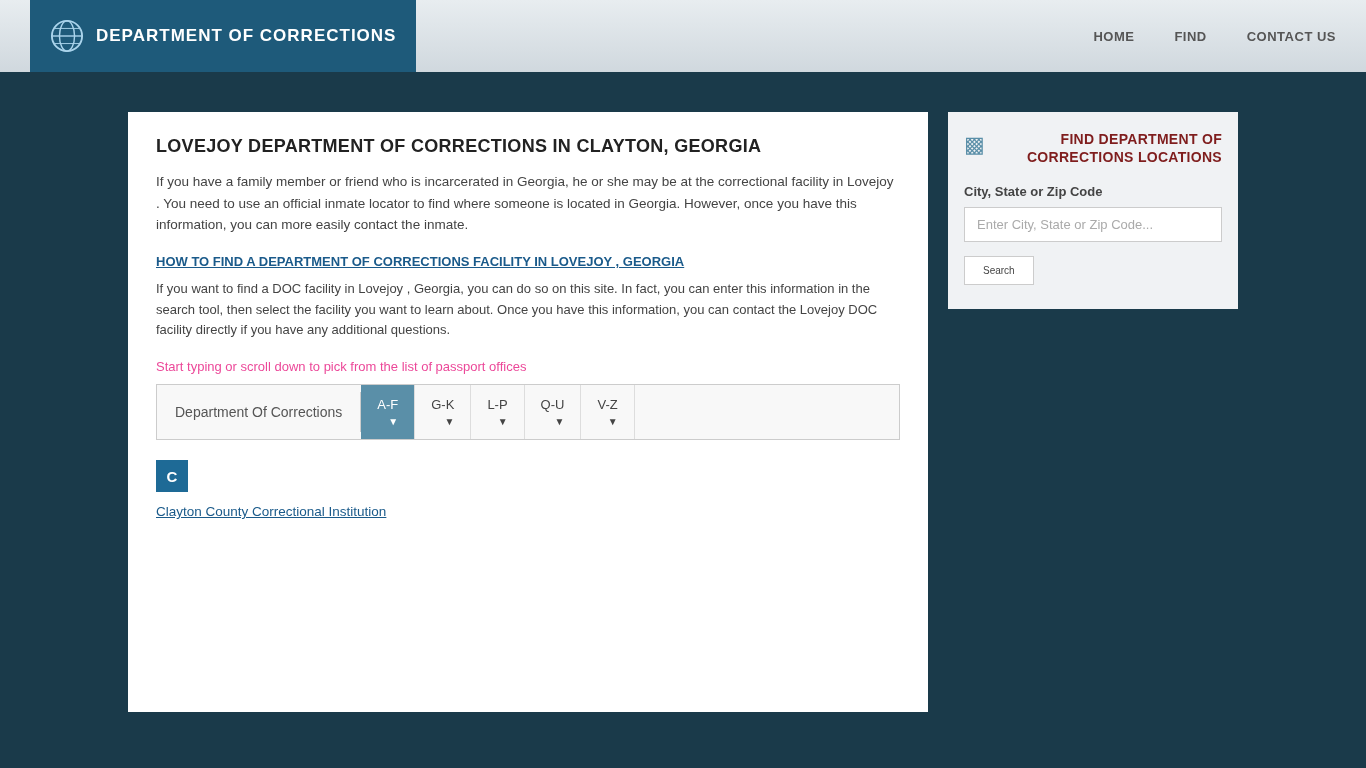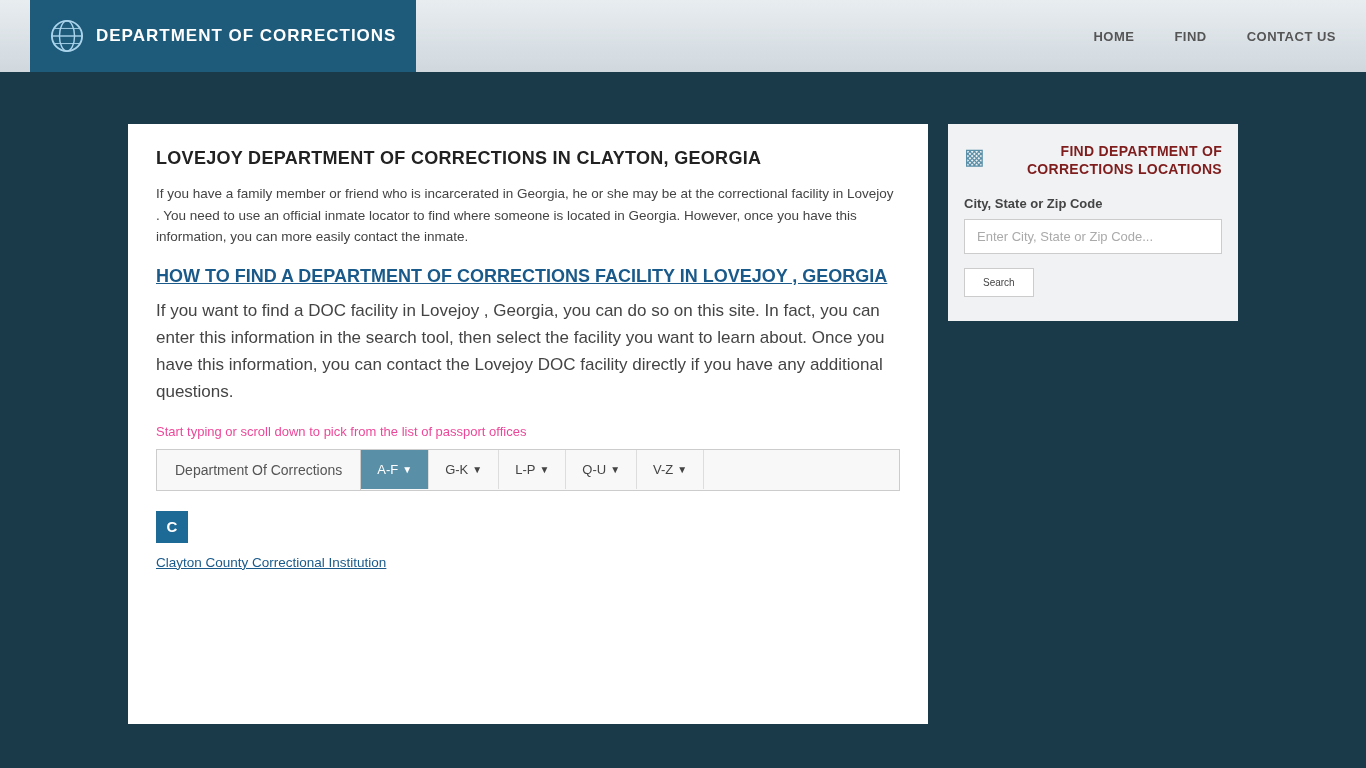--- a/index.html
+++ b/index.html
@@ -51,21 +51,21 @@
       font-weight: 600;
       letter-spacing: 0.5px;
       text-decoration: none;
       cursor: pointer;
       text-align: right;
     }
 
     
     .page-wrapper {
       max-width: 1150px;
-      margin: 16px auto;
+      margin: 4px auto;
       padding: 36px 20px;
     }
     .content-grid {
       display: flex;
       gap: 20px;
       align-items: flex-start;
     }
     .main-content {
       flex: 1;
       background: #fff;
@@ -88,30 +88,30 @@
       text-transform: uppercase;
       letter-spacing: 0.3px;
     }
     .intro-text {
       font-size: 13.5px;
       color: #444;
       line-height: 1.6;
       margin-bottom: 18px;
     }
     .section-heading {
-      font-size: 18px;
+      font-size: 13px;
       font-weight: bold;
       color: #1a5a8a;
       text-decoration: underline;
       text-transform: uppercase;
       margin-bottom: 10px;
       cursor: pointer;
     }
     .section-text {
-      font-size: 17px;
+      font-size: 13px;
       color: #444;
       line-height: 1.6;
       margin-bottom: 18px;
     }
     .bullet-list {
       margin: 0 0 16px 28px;
     }
     .bullet-list li {
       font-size: 13.5px;
       color: #444;
@@ -149,23 +149,24 @@
       color: #555;
       border-right: 1px solid #ccc;
       white-space: nowrap;
     }
     .filter-tab {
       padding: 12px 16px;
       font-size: 13px;
       color: #444;
       cursor: pointer;
       display: flex;
-      align-items: center;
+      align-items: flex-end;
       gap: 4px;
       border-right: 1px solid #ddd;
+      flex-direction: column;
     }
     .filter-tab.active {
       background-color: #5a8fa8;
       color: #fff;
     }
     .filter-tab .arrow { font-size: 10px; }
 
     
     .letter-badge {
       display: inline-flex;

